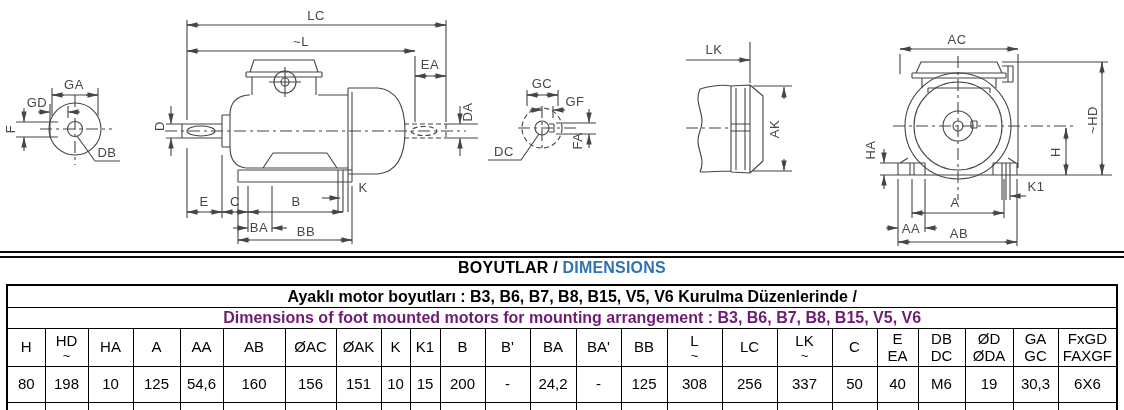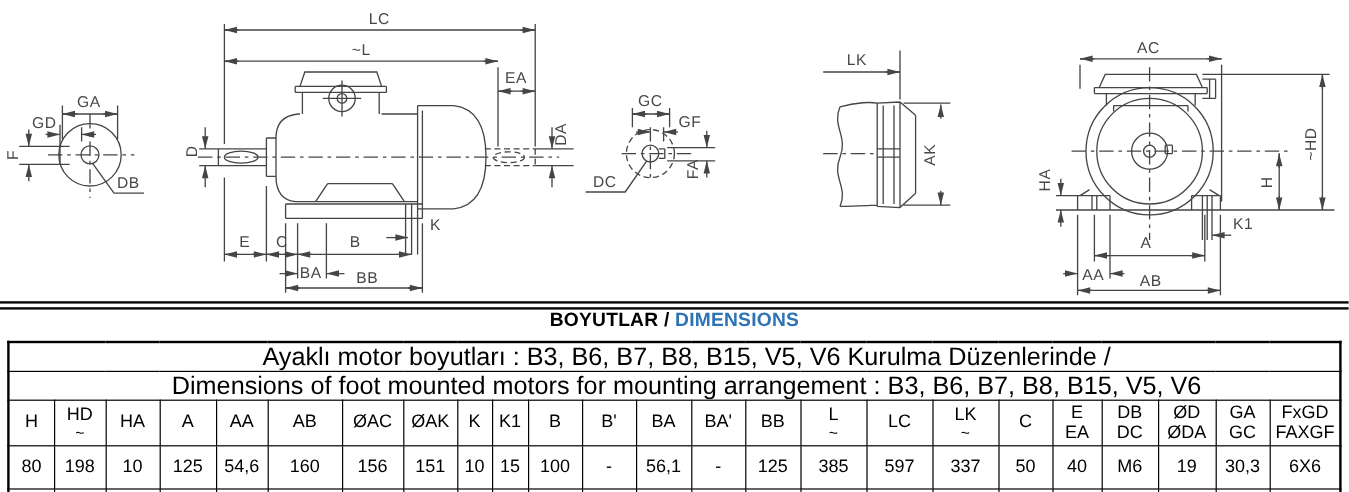--- a/index.html
+++ b/index.html
@@ -10,23 +10,23 @@
   .sep{position:absolute;left:0;top:251px;width:1124px;height:3px;
        border-top:2.5px solid #0a0a0a;border-bottom:2.5px solid #0a0a0a;}
   .title{position:absolute;left:0;top:259px;width:1124px;text-align:center;
          font-size:16px;font-weight:bold;letter-spacing:.2px;}
   .title .en{color:#2e74b5;}
   .dimtable{position:absolute;left:6px;top:284px;width:1112px;}
   table{border-collapse:collapse;table-layout:fixed;width:1112px;}
   td{border:1.5px solid #000;padding:0;text-align:center;vertical-align:middle;
      font-size:15px;line-height:1.1;overflow:hidden;white-space:nowrap;}
   table{border:2.5px solid #000;}
-  tr.cap td{border-left:none;border-right:none;font-weight:normal;font-size:21px;padding-left:20px;}
+  tr.cap td{border-left:none;border-right:none;font-weight:bold;font-size:16px;padding-left:20px;}
   tr.cap.tr td{height:21px;}
-  tr.cap.en td{height:20px;color:#000000;}
+  tr.cap.en td{height:20px;color:#701a75;}
   tr.hdr td{height:37px;font-size:15px;}
   tr.hdr .l2{font-size:13px;line-height:1.0;}
   tr.val td{height:35px;margin-left:17px;}
   tr.stub td{height:14px;}
 </style>
 </head>
 <body>
 
 <svg class="drawings" viewBox="0 0 1124 252" width="1124" height="252">
   <defs>
@@ -357,27 +357,27 @@
     <td>80</td>
     <td>198</td>
     <td>10</td>
     <td>125</td>
     <td>54,6</td>
     <td>160</td>
     <td>156</td>
     <td>151</td>
     <td>10</td>
     <td>15</td>
-    <td>100</td>
+    <td>200</td>
     <td>-</td>
-    <td>56,1</td>
+    <td>24,2</td>
     <td>-</td>
     <td>125</td>
-    <td>385</td>
-    <td>597</td>
+    <td>308</td>
+    <td>256</td>
     <td>337</td>
     <td>50</td>
     <td>40</td>
     <td>M6</td>
     <td>19</td>
     <td>30,3</td>
     <td>6X6</td>
   </tr>
   <tr class="stub">
     <td></td>

